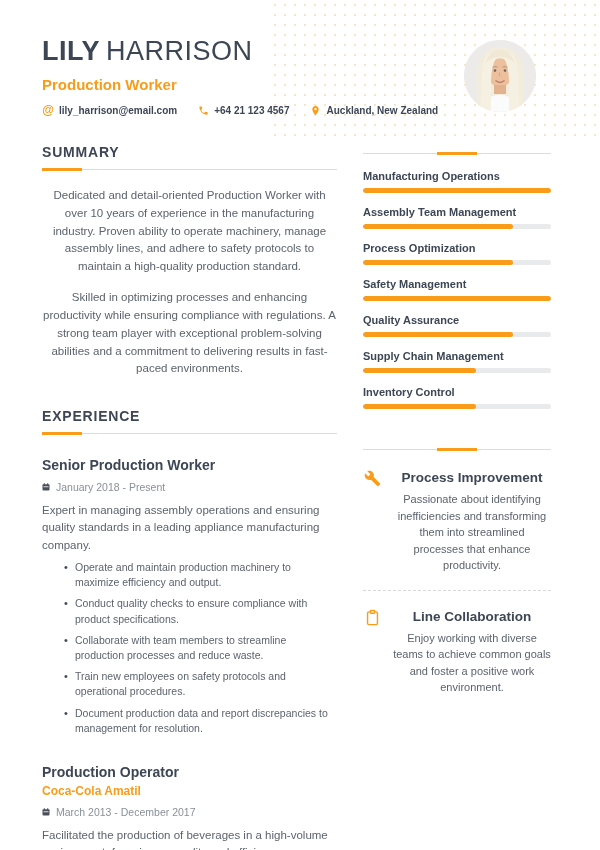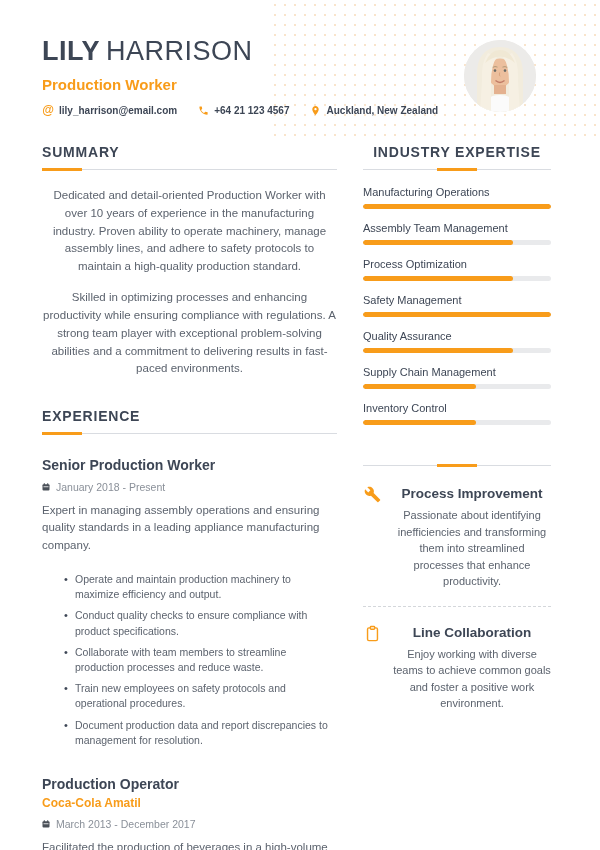--- a/index.html
+++ b/index.html
@@ -43,27 +43,27 @@
   .summary-paras p { font-size:11.5px; line-height:1.55; color:#5c636e; margin-bottom:13px; }
   
   .experience-block { margin-top:30px; }
   .job { margin-top:20px; }
   .job + .job { margin-top:28px; }
   .job-role { font-size:14px; font-weight:700; color:#3d4655;margin-top:23px; }
   .job-company { margin-top:4px; font-size:12px; font-weight:700; color:var(--accent); }
   .job-dates { margin-top:8px; display:flex; align-items:flex-end; gap:6px; font-size:10.5px; color:#8a9099; }
   .job-dates svg { width:8px; height:8px; }
   .job-desc { margin-top:9px; font-size:11.5px; line-height:1.5; color:#5c636e; }
-  .job-bullets { margin-top:18px; list-style:none; padding-left:22px; }
+  .job-bullets { margin-top:6px; list-style:none; padding-left:22px; }
   .job-bullets li { position:relative; padding-left:11px; font-size:10.5px; line-height:1.45; color:#5c636e; margin-bottom:6px; }
   .job-bullets li::before { content:"•"; position:absolute; left:0; top:0; color:#3d4655; font-size:11px; }
   
   .skills { margin-top:16px; }
   .skill { margin-bottom:13px; }
-  .skill-name { font-size:11px; font-weight:400; color:#3d4655; margin-bottom:6px; }
+  .skill-name { font-size:11px; font-weight:700; color:#3d4655; margin-bottom:6px; }
   .skill-track { height:5px; border-radius:3px; background:#e9eaec; overflow:hidden; }
   .skill-fill { height:100%; border-radius:3px; background:var(--accent); }
   .passions-block { margin-top:40px; }
   .passion-items { margin-top:20px;text-align:center; }
   .passion { display:flex; gap:12px; }
   .passion-icon { flex:0 0 18px; }
   .passion-icon svg { width:17px; height:17px; }
   .passion-title { font-size:13.5px; font-weight:700; color:#3d4655; }
   .passion-text { margin-top:6px; font-size:11px; line-height:1.5; color:#5c636e; }
   .passion-divider { border:none; border-top:1px dashed #d4d7db; margin:16px 0 18px 0; }
@@ -172,21 +172,20 @@
                 <span>March 2013 - December 2017</span>
               </div>
               <div class="job-desc">Facilitated the production of beverages in a high-volume environment, focusing on quality and efficiency.</div>
             </div>
           </div>
       </section>
     </div>
 
     <aside class="col-right">
       <section>
-        <h2 class="section-title center">INDUSTRY EXPERTISE</h2>
         <div class="rule center"></div>
         <div class="skills" id="skills">
             <div class="skill">
               <div class="skill-name">Manufacturing Operations</div>
               <div class="skill-track">
                 <div class="skill-fill" style="width: 100%;"></div>
               </div>
             </div>
             <div class="skill">
               <div class="skill-name">Assembly Team Management</div>

